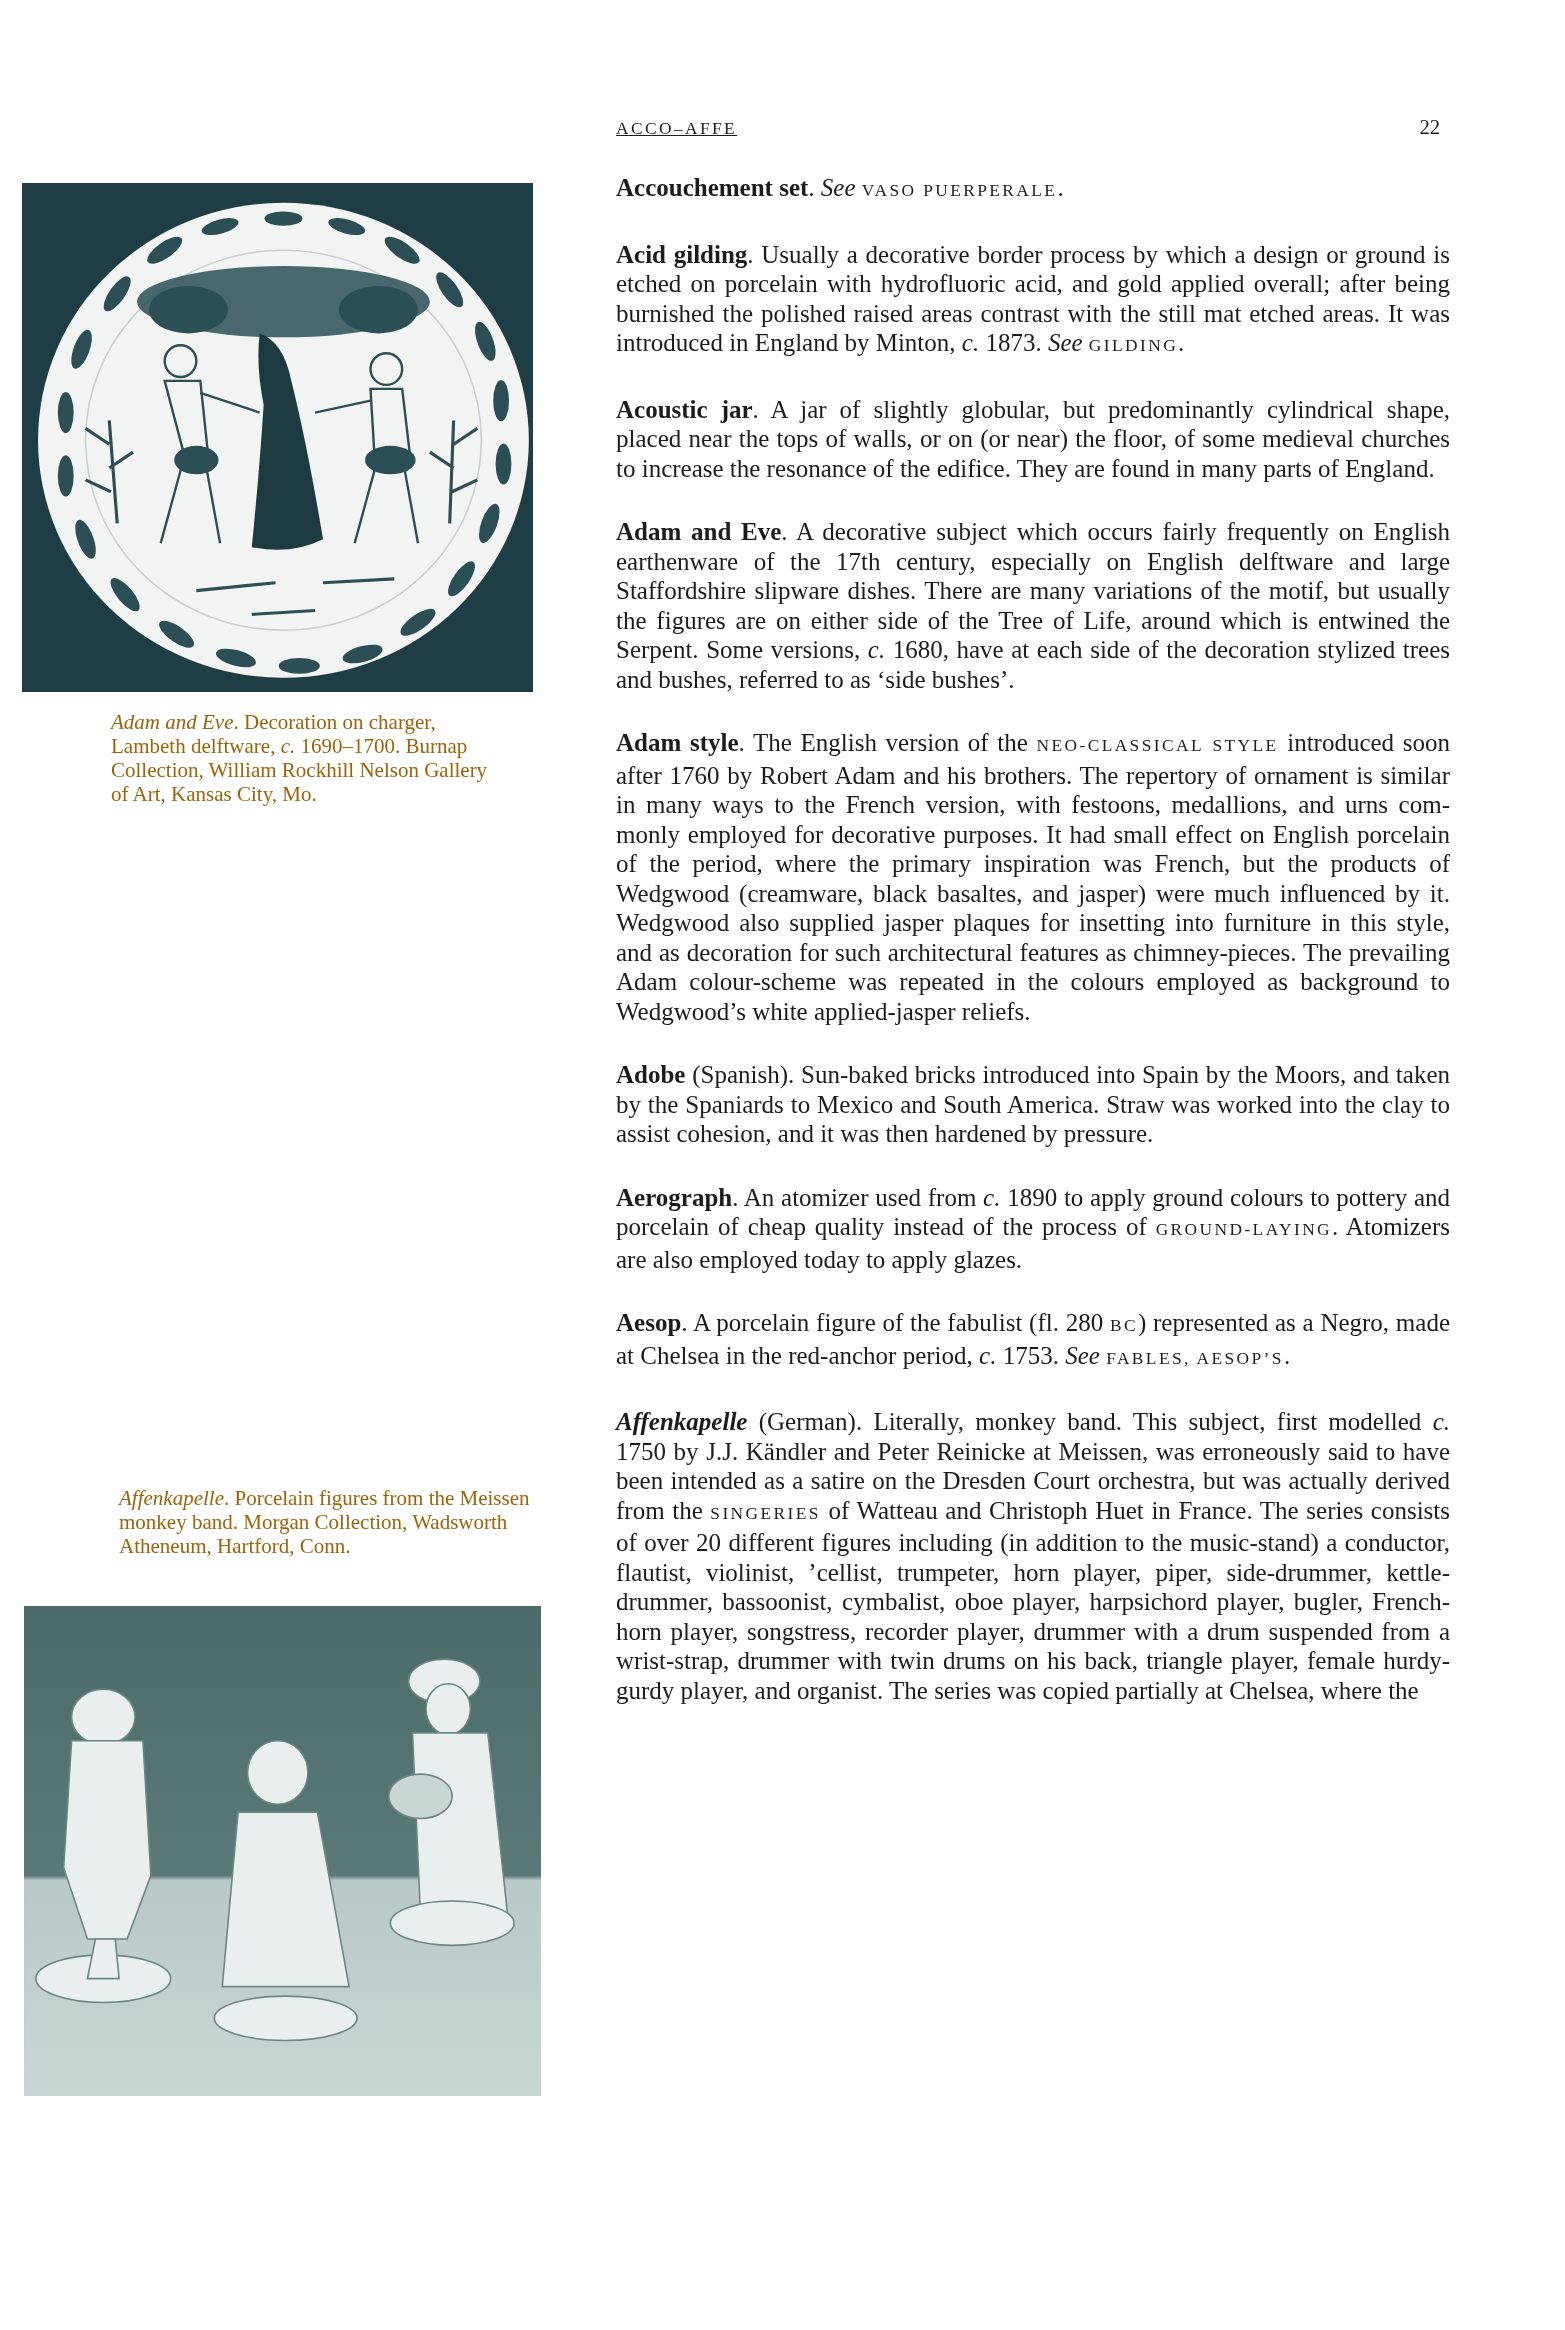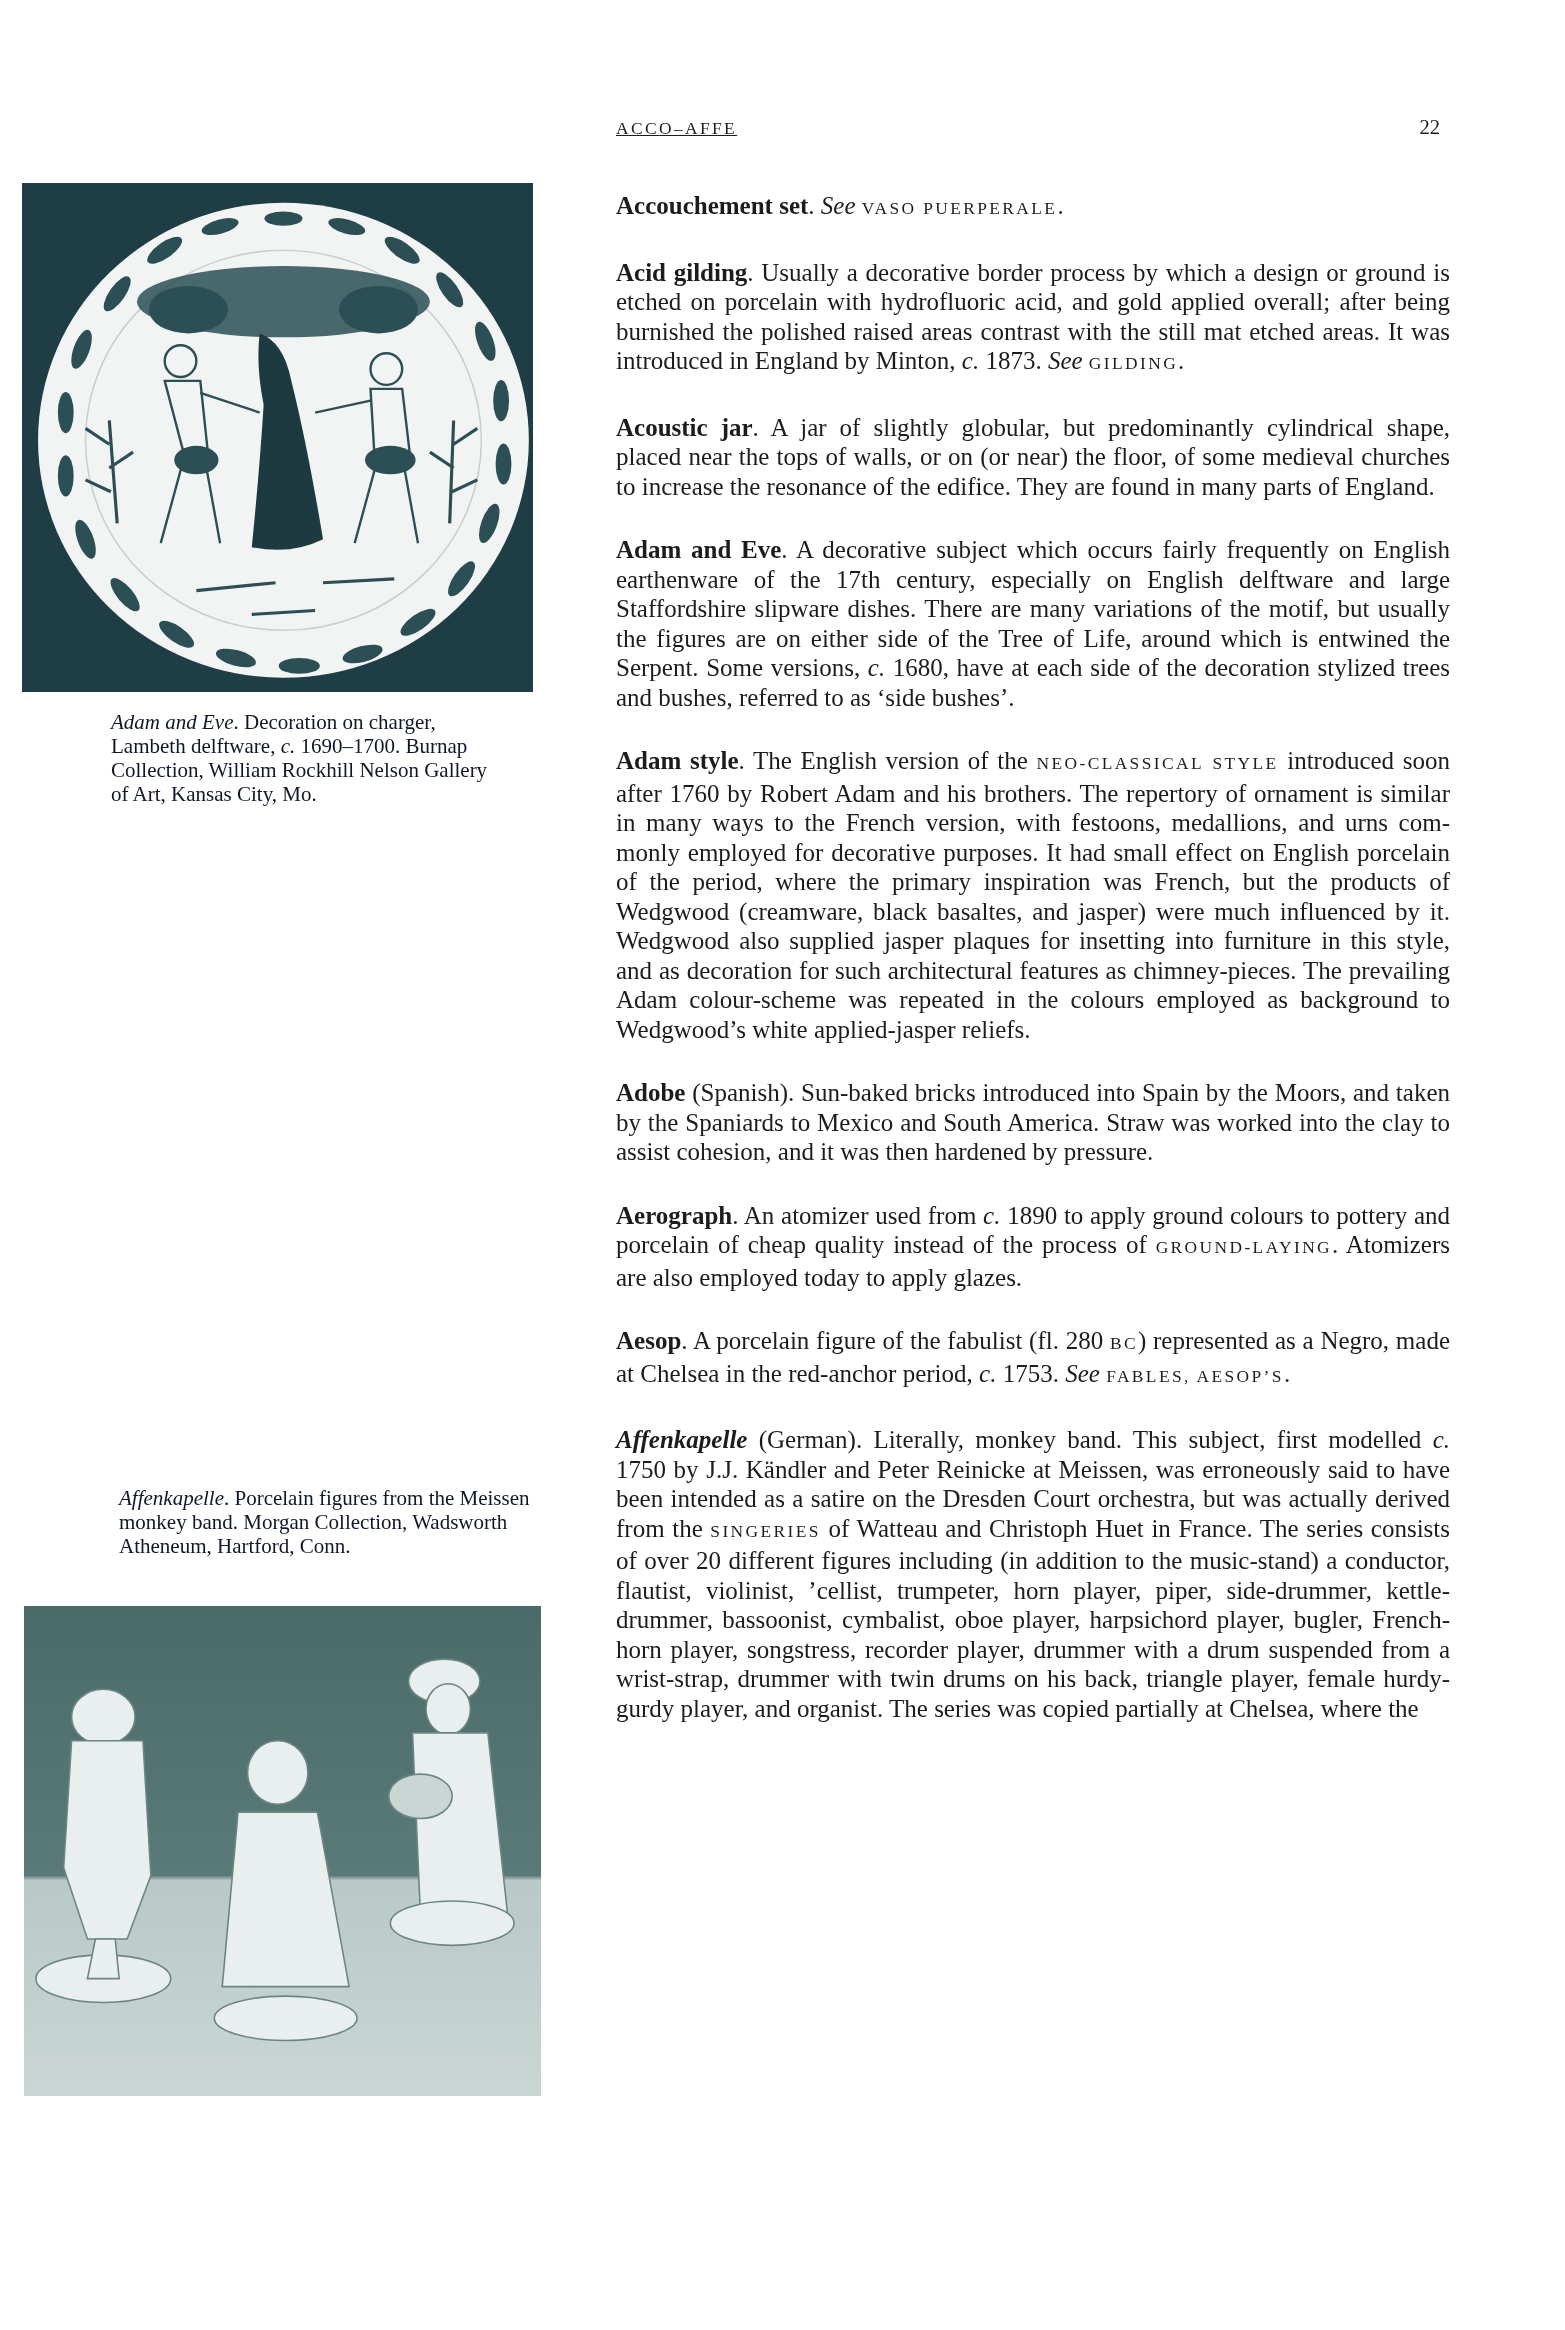--- a/index.html
+++ b/index.html
@@ -13,35 +13,35 @@
     font-size: 17.4px; letter-spacing: 2.4px;
   }
   .running-head .section { position: absolute; left: 0; top: 1.6px; text-decoration: underline; }
   .running-head .page-no { position: absolute; right: 8px; top: 0; font-size: 20.6px; letter-spacing: 0; }
 
   .text-col {
     position: absolute; left: 616px; top: 173px; width: 834px;
     font-size: 25px; line-height: 29.5px; text-align: justify;
     hyphens: manual;
   }
-  .entry { margin: 18px 0 34px 0; }
+  .entry { margin: 0 0 34px 0; }
   .hw { font-weight: bold; }
   .hw-it { font-weight: bold; font-style: italic; }
   .see { font-style: italic; }
   .sc { font-size: 17.4px; letter-spacing: 2.4px; text-transform: uppercase; }
   .it { font-style: italic; }
 
   .figure {
     position: absolute; overflow: hidden;
   }
   .fig1 { left: 22px; top: 183px; width: 511px; height: 509px; background: #1f3d45; }
   .fig2 { left: 24px; top: 1606px; width: 517px; height: 490px; background: #51716f; }
 
   .caption {
-    position: absolute; font-size: 21px; line-height: 24px; color: #0f172a;
+    position: absolute; font-size: 21px; line-height: 24px; color: #a16207;
   }
   .cap1 { left: 111px; top: 710px; width: 380px; }
   .cap2 { left: 111px; top: 1486px; width: 412px; margin-left: 8px; }
 </style>
 </head>
 <body>
 
 <div class="running-head">
   <span class="section">ACCO–AFFE</span>
   <span class="page-no">22</span>

